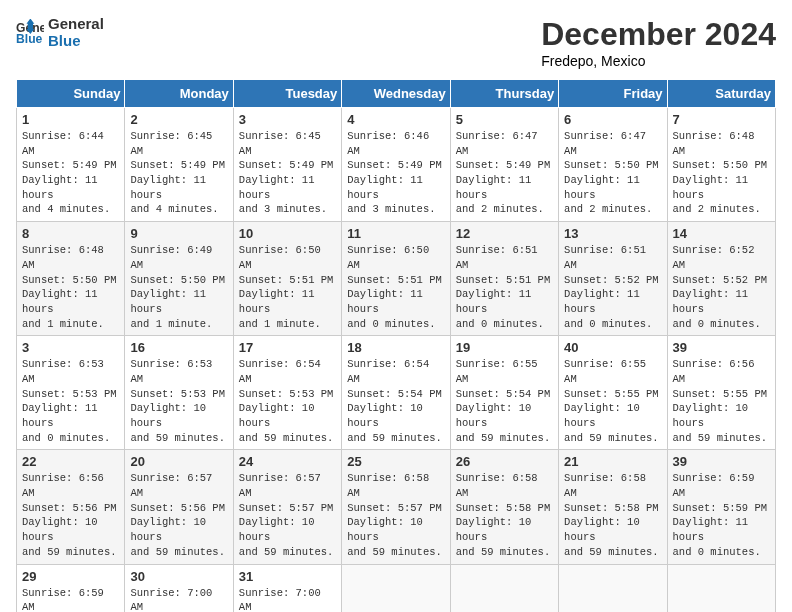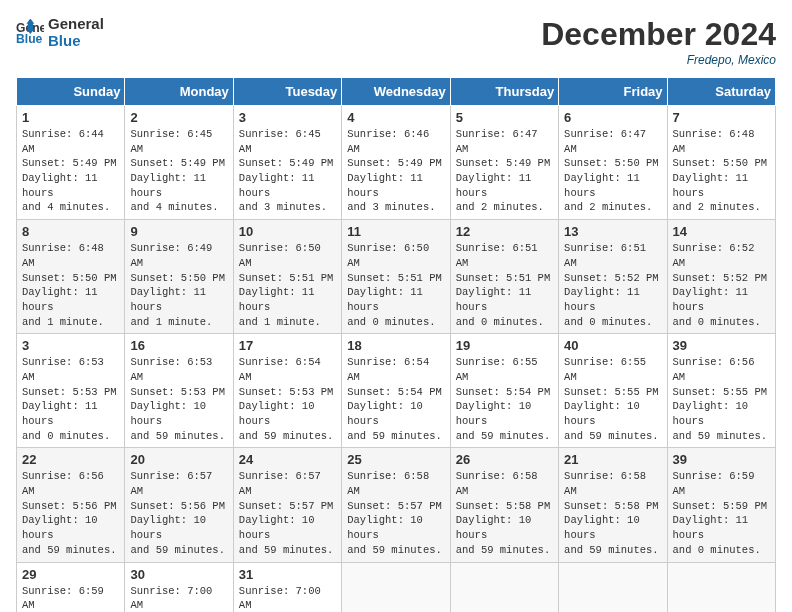--- a/index.html
+++ b/index.html
@@ -19,31 +19,30 @@
     .logo {
       display: flex;
       align-items: center;
       gap: 4px;
     }
     .logo-icon {
       width: 28px;
       height: 28px;
     }
     .title-area {
-      text-align: right;
+      text-align: left;
     }
     .month-title {
       font-size: 32px;
       font-weight: bold;
       color: #333;
     }
     .location {
-      font-size: 12px;
-      color: #0c4a6e;
-      font-style: italic;
+      font-size: 14px;
+      color: #000000;
     }
     table {
       width: 100%;
       border-collapse: collapse;
       font-size: 11px;
     }
     thead tr th {
       background-color: #2e75b6;
       color: #fff;
       padding: 6px 4px;

